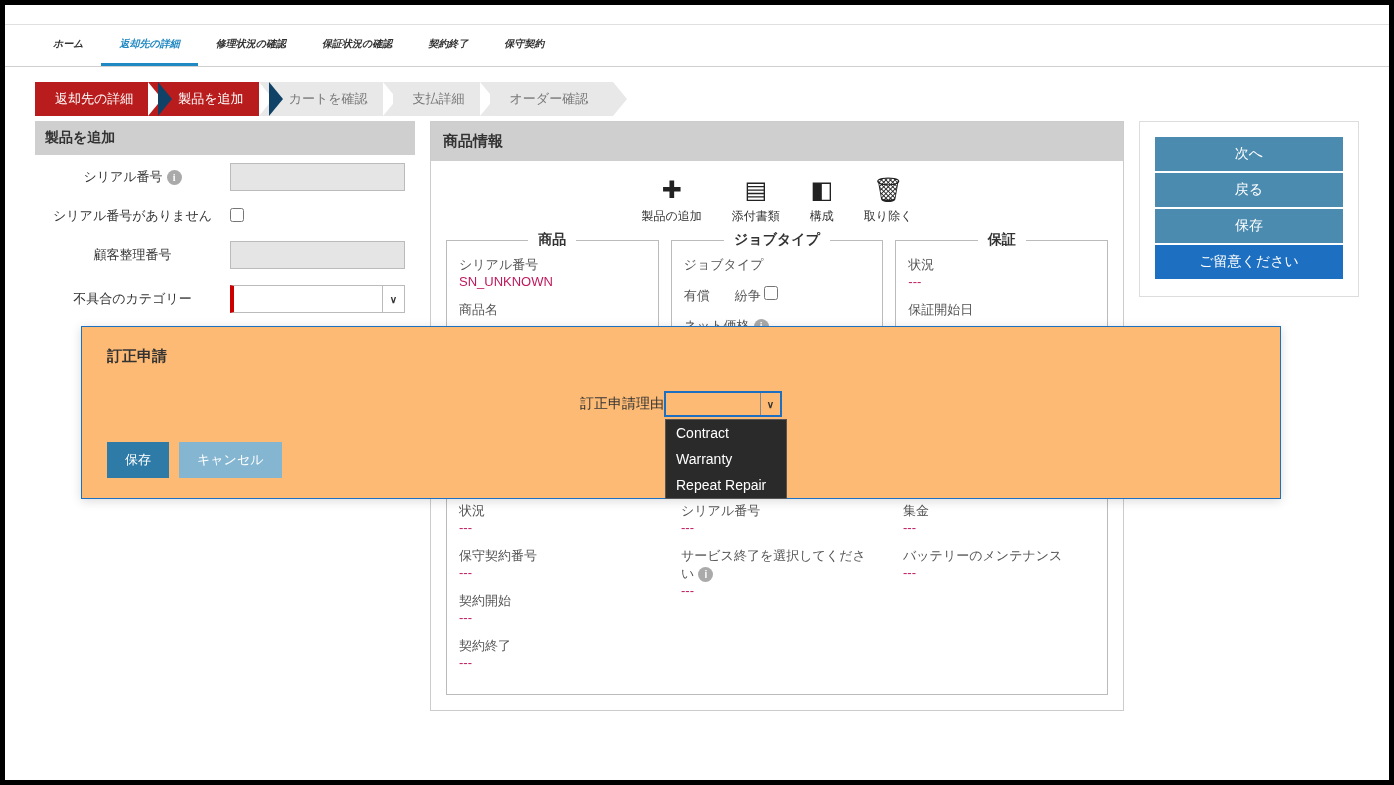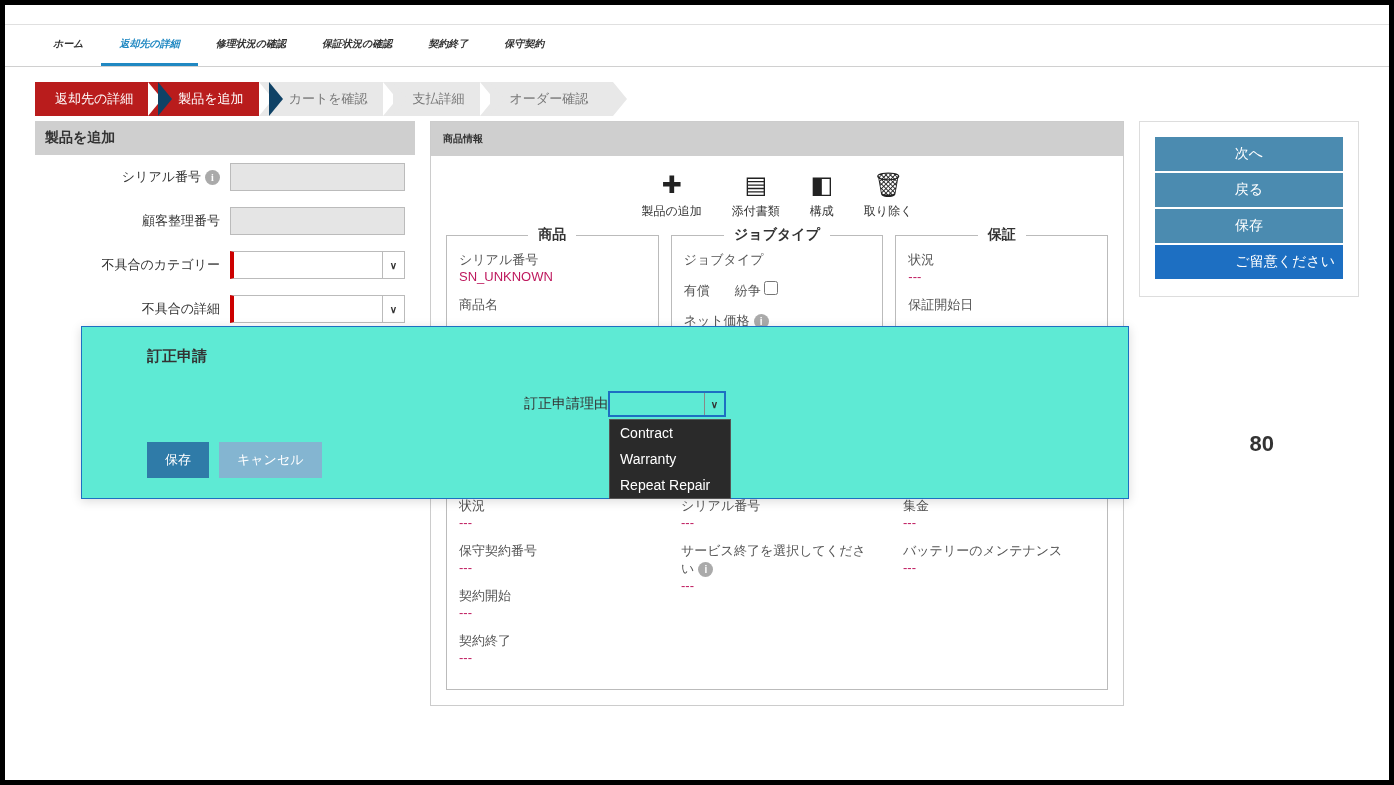--- a/index.html
+++ b/index.html
@@ -15,44 +15,44 @@
 .step.done { background: #b91c1c; color: #fff; }
 .step::after { content: ''; position: absolute; right: -14px; top: 0; width: 0; height: 0; border-top: 17px solid transparent; border-bottom: 17px solid transparent; border-left: 14px solid #e8e8e8; z-index: 2; }
 .step.done::after { border-left-color: #0f4266; }
 .step::before { content: ''; position: absolute; left: 0; top: 0; width: 0; height: 0; border-top: 17px solid transparent; border-bottom: 17px solid transparent; border-left: 14px solid #fff; z-index: 1; }
 .step:first-child::before { display: none; }
 .step:first-child { padding-left: 20px; }
 .main-layout { display: flex; gap: 15px; align-items: flex-start; }
 .left-panel { width: 380px; }
 .left-header { background: #cfcfcf; padding: 8px 10px; font-weight: bold; font-size: 14px; }
 .form-row { display: flex; align-items: center; padding: 8px 10px; }
-.form-label { flex: 1; text-align: right; padding-right: 10px; font-size: 13px; color: #333; font-family: Liberation Serif, serif; }
+.form-label { flex: 1; text-align: center; padding-right: 10px; font-size: 13px; color: #333; font-family: Liberation Serif, serif; }
 .form-input { width: 175px; }
 .form-input input[type=text] { width: 100%; height: 28px; background: #e5e5e5; border: 1px solid #bbb; padding: 0 6px; }
 .form-input input[type=checkbox] { }
 .select-wrap { position: relative; width: 175px; height: 28px; background: #fff; border: 1px solid #bbb; border-left: 4px solid #c00; display: flex; }
 .select-wrap .select-body { flex: 1; }
 .select-wrap .select-arrow { width: 22px; border-left: 1px solid #bbb; display: flex; align-items: center; justify-content: center; font-size: 10px; font-weight: bold; }
 .info-icon { display: inline-flex; width: 15px; height: 15px; border-radius: 50%; background: #aaa; color: #fff; align-items: center; justify-content: center; font-size: 10px; font-weight: bold; font-style: normal; margin-left: 4px; }
 .center-panel { flex: 1; border: 1px solid #ccc; }
-.center-header { background: #cfcfcf; padding: 10px 12px; font-weight: bold; font-size: 10px; }
+.center-header { background: #cfcfcf; padding: 10px 12px; font-weight: bold; font-size: 15px; }
 .center-body { padding: 15px; }
 .action-bar { display: flex; justify-content: center; gap: 30px; margin-bottom: 15px; }
 .action-item { text-align: center; cursor: pointer; font-size: 12px; color: #333; }
 .action-item .ico { font-size: 24px; color: #222; margin-bottom: 4px; display: block; }
 .field-grid { display: flex; gap: 12px; }
 .fieldset { flex: 1; border: 1px solid #bbb; padding: 15px 12px 12px; position: relative; }
 .fieldset-title { position: absolute; top: -10px; left: 50%; transform: translateX(-50%); background: #fff; padding: 0 10px; font-size: 14px; font-weight: bold; white-space: nowrap; }
 .f-row { margin-bottom: 12px; font-size: 13px; color: #555; }
 .f-label { }
 .f-val { color: #be185d; }
 .right-panel { width: 220px; border: 1px solid #ddd; padding: 15px; }
 .btn { display: block; width: 100%; padding: 8px; margin-bottom: 2px; text-align: center; color: #fff; background: #4b8bb0; border: none; font-size: 14px; cursor: pointer; }
-.btn.primary { background: #1d6fc2; text-align: right; }
-.modal-overlay { position: absolute; top: 321px; left: 76px; width: 1048px; background: #5eead4; border: 1px solid #1d6fc2; box-shadow: 0 2px 10px rgba(0,0,0,.15); z-index: 100; padding-left: 40px; }
+.btn.primary { background: #1d6fc2; }
+.modal-overlay { position: absolute; top: 321px; left: 76px; width: 1200px; background: #fdba74; border: 1px solid #1d6fc2; box-shadow: 0 2px 10px rgba(0,0,0,.15); z-index: 100; }
 .modal-body { padding: 20px 25px; }
 .modal-title { font-size: 15px; font-weight: bold; margin-bottom: 25px; }
 .modal-row { display: flex; align-items: center; justify-content: center; margin-bottom: 25px; position: relative; }
 .modal-label { font-size: 14px; text-align: right; }
 .modal-select { width: 118px; height: 26px; border: 2px solid #1d6fc2; display: flex; position: relative; }
 .modal-select .sel-body { flex: 1; }
 .modal-select .sel-arrow { width: 20px; border-left: 1px solid #888; display: flex; align-items: center; justify-content: center; font-size: 10px; font-weight: bold; }
 .dropdown { position: absolute; top: 26px; left: -1px; width: 122px; background: #2a2a2a; color: #fff; z-index: 200; border: 1px solid #555; }
 .dropdown-item { padding: 5px 10px; font-size: 14px; cursor: pointer; }
 .modal-actions { display: flex; gap: 10px; }
@@ -94,20 +94,24 @@
       <div class="left-panel">
         <div class="left-header">製品を追加</div>
 
         <div class="form-row">
           <div class="form-label">
             <span>シリアル番号</span><span class="info-icon">i</span>
           </div>
           <div class="form-input"><input type="text" style=""></div>
         </div>
 
+        <div class="form-row">
+          <div class="form-label">シリアル番号がありません</div>
+          <div class="form-input"><input type="checkbox" class="checkbox-plain" style=""></div>
+        </div>
 
         <div class="form-row">
           <div class="form-label">顧客整理番号</div>
           <div class="form-input"><input type="text" style=""></div>
         </div>
 
         <div class="form-row">
           <div class="form-label">不具合のカテゴリー</div>
           <div class="select-wrap">
             <div class="select-body"></div>

